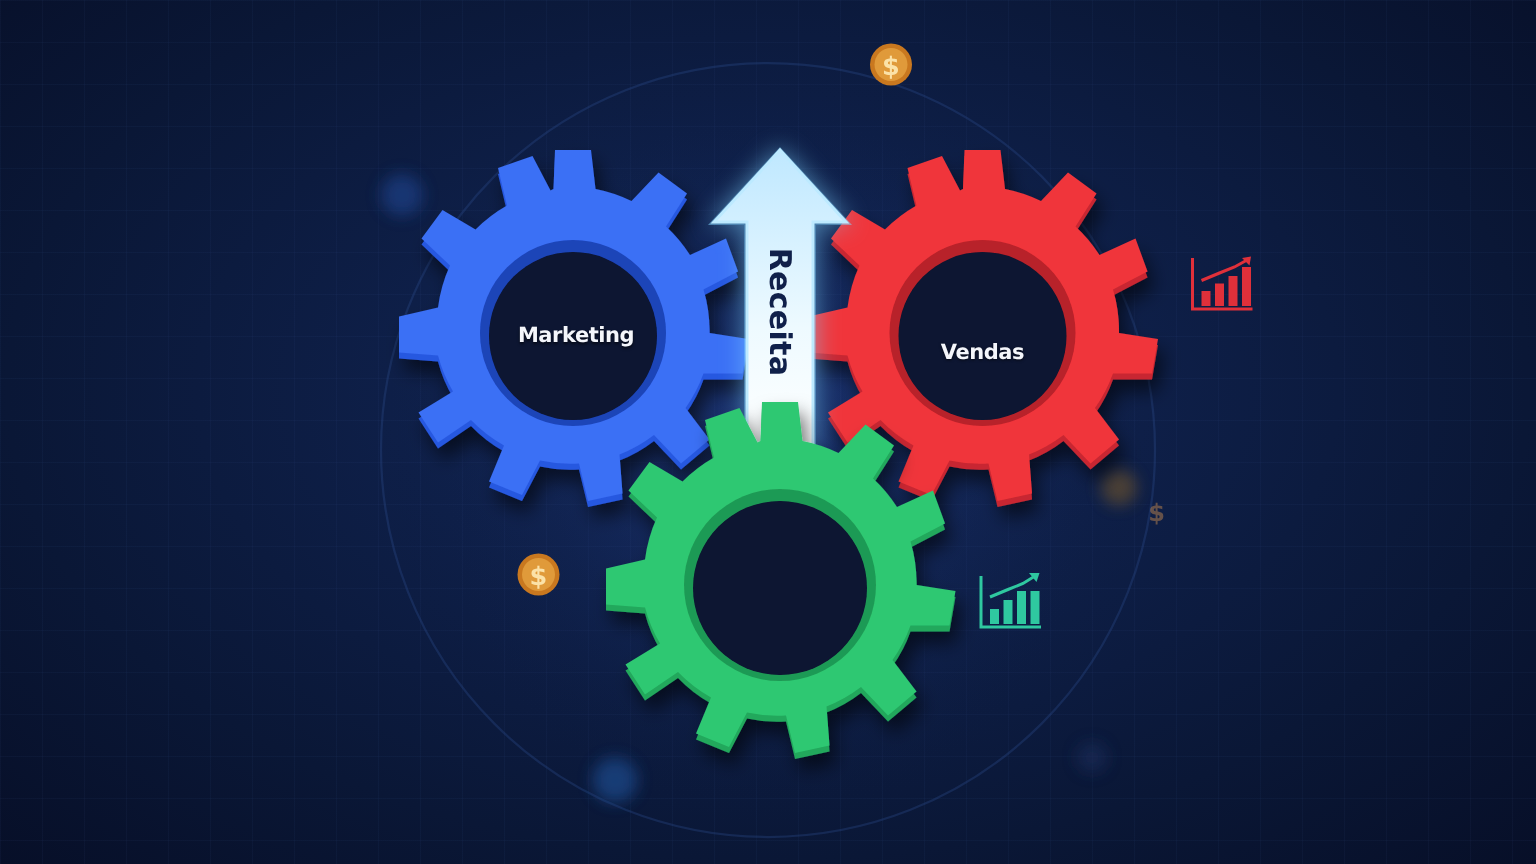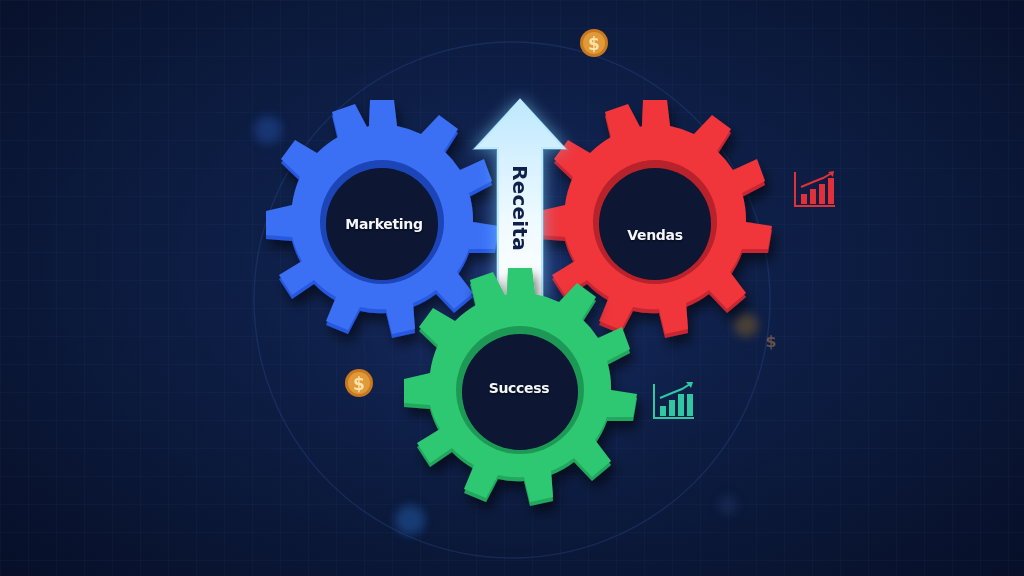--- a/index.html
+++ b/index.html
@@ -161,17 +161,16 @@
     </g>
   </svg>
 
   <div class="label" style="left:384px; top:224px;">
     <span class="line">Marketing</span>
   </div>
   <div class="label" style="left:655px; top:235px;">
     <span class="line">Vendas</span>
   </div>
   <div class="label" style="left:519px; top:388px;">
-    <span class="line">Success</span>
   </div>
 
   <div class="arrow-label">Receita</div>
 </div>
 
 </body></html>

